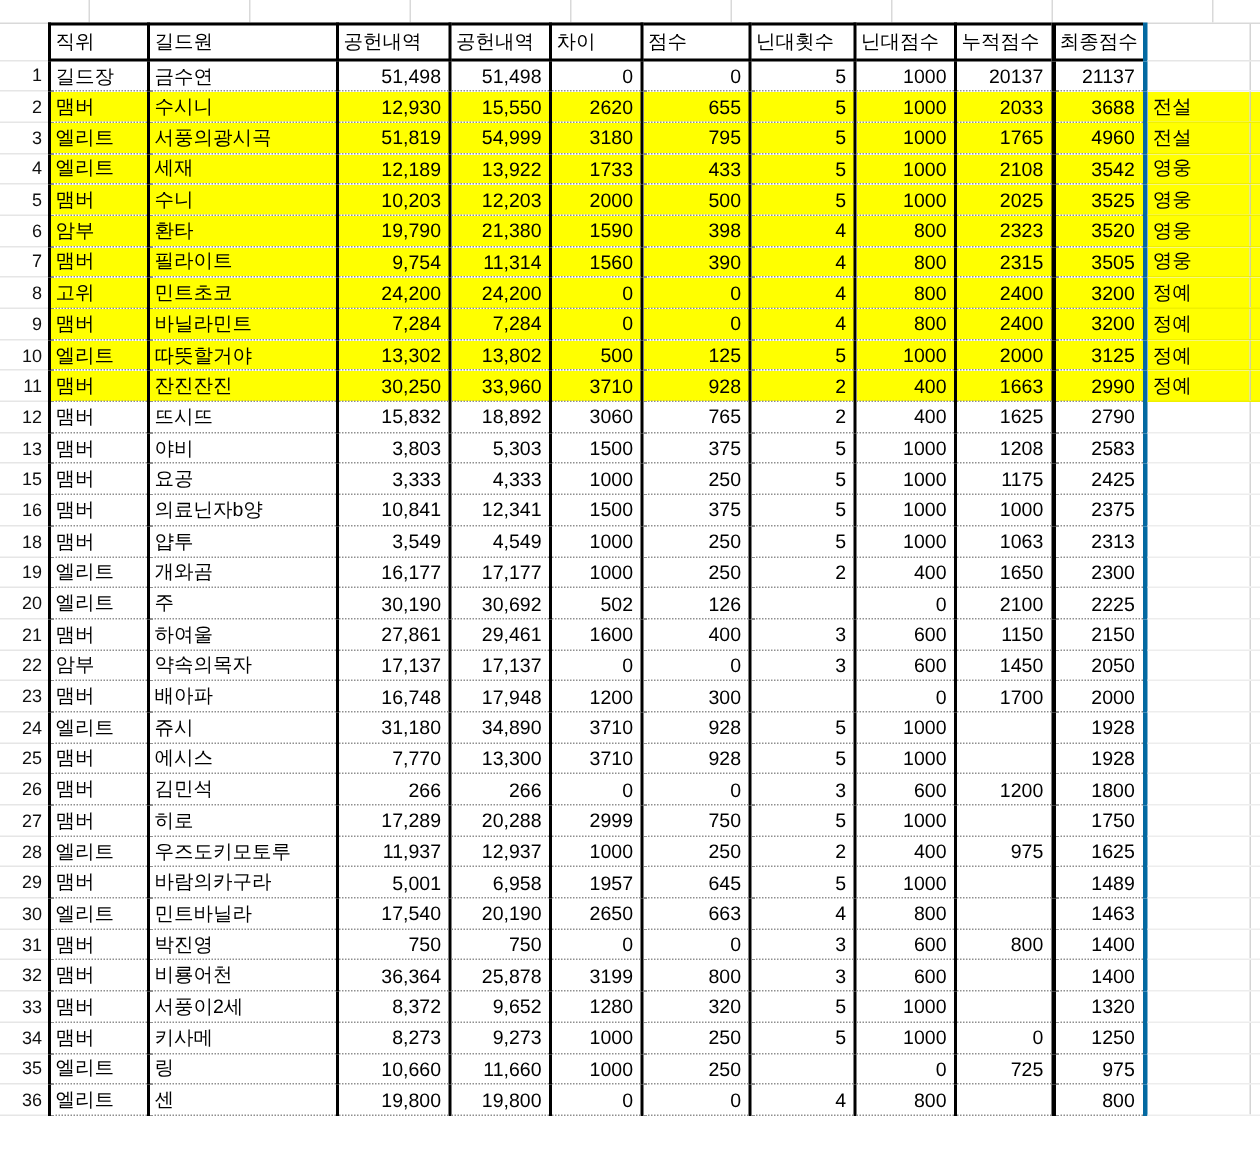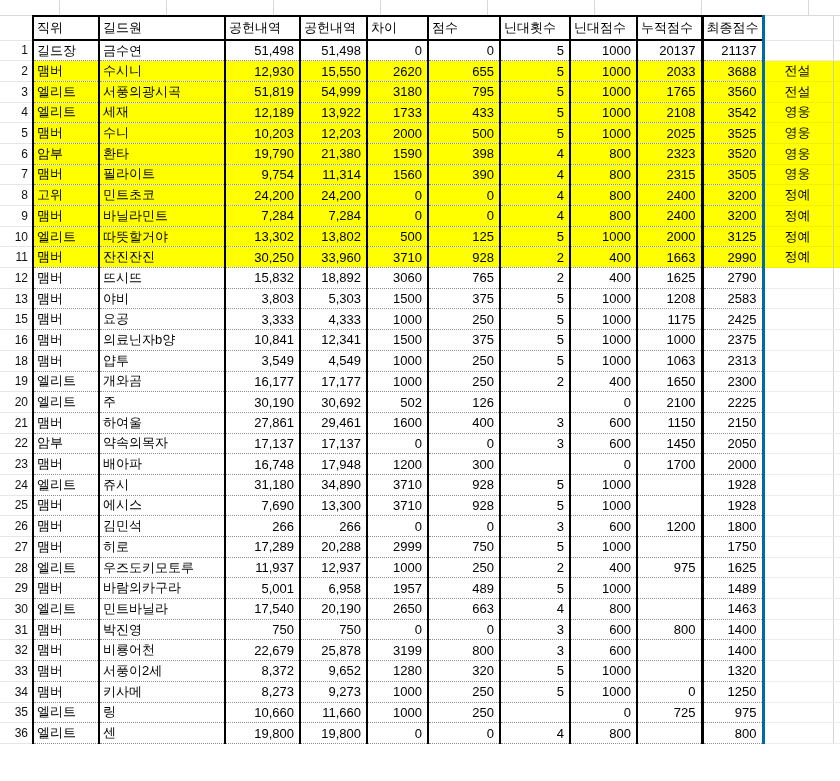--- a/index.html
+++ b/index.html
@@ -14,21 +14,21 @@
   
   .num{font-size:12px;text-align:right;padding-right:4px;color:#111;border-bottom:1px solid #e6e6e6;background:#fff}
   
   .txt{text-align:left;padding-left:3px;font-size:13px}
   .val{text-align:right;padding-right:5px;font-size:13px}
   
   td.in{border-bottom:1px dotted #8f8f8f;background:#fff}
   .c-pos{border-left:2px solid #000;border-right:2px solid #000}
   .c-name,.c-con1,.c-con2,.c-diff,.c-score,.c-ncount,.c-nscore,.c-accum{border-right:2px solid #000}
   .c-final{border-left:3px solid #000;border-right:3px solid #0369a1}
-  .c-rank{border-bottom:1px solid #ededed;background:#fff;font-size:13px;padding-left:20px}
+  .c-rank{border-bottom:1px solid #ededed;background:#fff;font-size:13px;padding-left:4px}
   .fill{border-left:1px solid #d4d4d4;border-bottom:1px solid #ededed;background:#fff}
   
   thead th.in{font-size:13px;text-align:left;padding-left:3px;background:#fff;
               border-top:2px solid #000;border-bottom:2px solid #000}
   thead th.gut,thead th.c-rank,thead th.fill{border-top:none;border-bottom:1px solid #e6e6e6;background:#fff}
   thead th.fill{border-left:1px solid #d4d4d4}
   
   tr.hl td.in{background:#ffff00}
   tr.hl td.c-rank{background:#ffff00;border-bottom:1px solid #f0f000}
   tr.hl td.fill{background:#ffff00;border-bottom:1px solid #f0f000;border-left:1px solid #cfcf9a}
@@ -115,21 +115,21 @@
         <th class="num">3</th>
         <td class="in c-pos txt">엘리트</td>
         <td class="in c-name txt">서풍의광시곡</td>
         <td class="in c-con1 val">51,819</td>
         <td class="in c-con2 val">54,999</td>
         <td class="in c-diff val">3180</td>
         <td class="in c-score val">795</td>
         <td class="in c-ncount val">5</td>
         <td class="in c-nscore val">1000</td>
         <td class="in c-accum val">1765</td>
-        <td class="in c-final val">3560</td>
+        <td class="in c-final val">4960</td>
         <td class="c-rank txt">전설</td>
         <td class="fill"></td>
       </tr>
       <tr class="hl">
         <th class="num">4</th>
         <td class="in c-pos txt">엘리트</td>
         <td class="in c-name txt">세재</td>
         <td class="in c-con1 val">12,189</td>
         <td class="in c-con2 val">13,922</td>
         <td class="in c-diff val">1733</td>
@@ -408,21 +408,21 @@
         <td class="in c-nscore val">1000</td>
         <td class="in c-accum val"></td>
         <td class="in c-final val">1928</td>
         <td class="c-rank txt"></td>
         <td class="fill"></td>
       </tr>
       <tr>
         <th class="num">25</th>
         <td class="in c-pos txt">맴버</td>
         <td class="in c-name txt">에시스</td>
-        <td class="in c-con1 val">7,690</td>
+        <td class="in c-con1 val">7,770</td>
         <td class="in c-con2 val">13,300</td>
         <td class="in c-diff val">3710</td>
         <td class="in c-score val">928</td>
         <td class="in c-ncount val">5</td>
         <td class="in c-nscore val">1000</td>
         <td class="in c-accum val"></td>
         <td class="in c-final val">1928</td>
         <td class="c-rank txt"></td>
         <td class="fill"></td>
       </tr>
@@ -471,21 +471,21 @@
         <td class="c-rank txt"></td>
         <td class="fill"></td>
       </tr>
       <tr>
         <th class="num">29</th>
         <td class="in c-pos txt">맴버</td>
         <td class="in c-name txt">바람의카구라</td>
         <td class="in c-con1 val">5,001</td>
         <td class="in c-con2 val">6,958</td>
         <td class="in c-diff val">1957</td>
-        <td class="in c-score val">489</td>
+        <td class="in c-score val">645</td>
         <td class="in c-ncount val">5</td>
         <td class="in c-nscore val">1000</td>
         <td class="in c-accum val"></td>
         <td class="in c-final val">1489</td>
         <td class="c-rank txt"></td>
         <td class="fill"></td>
       </tr>
       <tr>
         <th class="num">30</th>
         <td class="in c-pos txt">엘리트</td>
@@ -513,21 +513,21 @@
         <td class="in c-nscore val">600</td>
         <td class="in c-accum val">800</td>
         <td class="in c-final val">1400</td>
         <td class="c-rank txt"></td>
         <td class="fill"></td>
       </tr>
       <tr>
         <th class="num">32</th>
         <td class="in c-pos txt">맴버</td>
         <td class="in c-name txt">비룡어천</td>
-        <td class="in c-con1 val">22,679</td>
+        <td class="in c-con1 val">36,364</td>
         <td class="in c-con2 val">25,878</td>
         <td class="in c-diff val">3199</td>
         <td class="in c-score val">800</td>
         <td class="in c-ncount val">3</td>
         <td class="in c-nscore val">600</td>
         <td class="in c-accum val"></td>
         <td class="in c-final val">1400</td>
         <td class="c-rank txt"></td>
         <td class="fill"></td>
       </tr>

